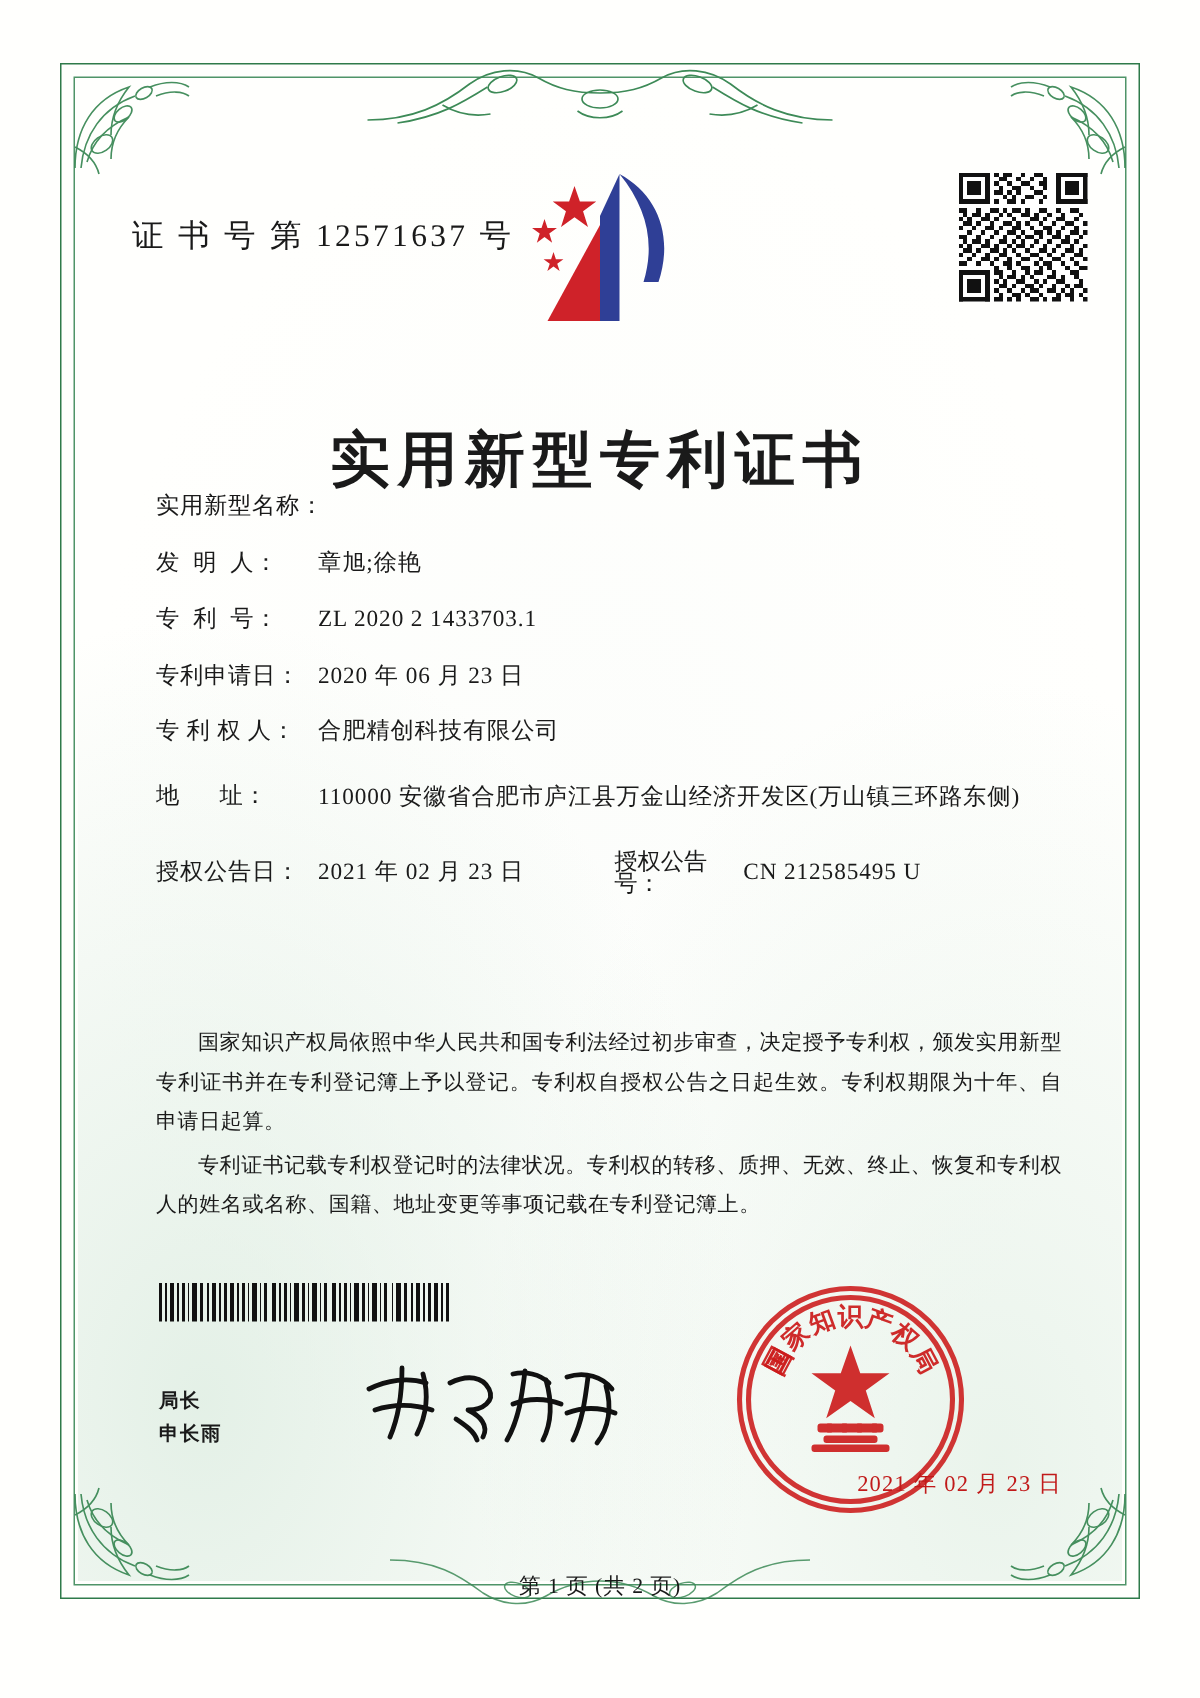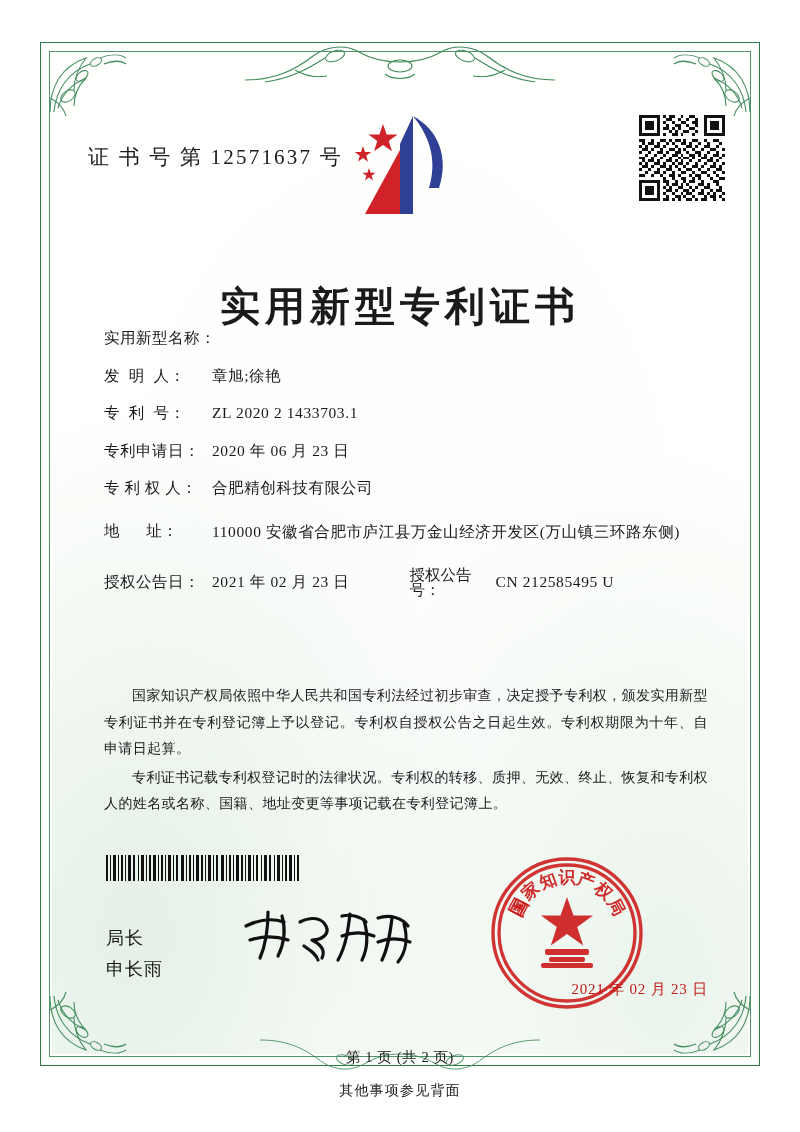--- a/index.html
+++ b/index.html
@@ -185,23 +185,24 @@
     width: 196px;
     height: 26px;
   }
   .barcode svg { width: 100%; height: 100%; display: block; }
 
   
   .sig-label {
     position: absolute;
     left: 106px;
     top: 923px;
-    font-size: 18px;
+    font-size: 13px;
     line-height: 1.7;
     letter-spacing: 1px;
+    font-weight: bold;
   }
   .sig-script {
     position: absolute;
     left: 238px;
     top: 900px;
     width: 180px;
     height: 70px;
     color: #111;
   }
   .sig-script svg { width: 100%; height: 100%; display: block; }
@@ -721,15 +722,14 @@
         <text transform="rotate(20 80 80)" x="80" y="30">产</text>
         <text transform="rotate(41 80 80)" x="80" y="30">权</text>
         <text transform="rotate(62 80 80)" x="80" y="30">局</text>
       </g>
     </svg>
   </div>
 
   <div class="seal-date">2021 年 02 月 23 日</div>
 
   <div class="page-num">第 1 页 (共 2 页)</div>
-  <div class="footnote">其他事项参见背面</div>
 
 </div>
 
 </body></html>

